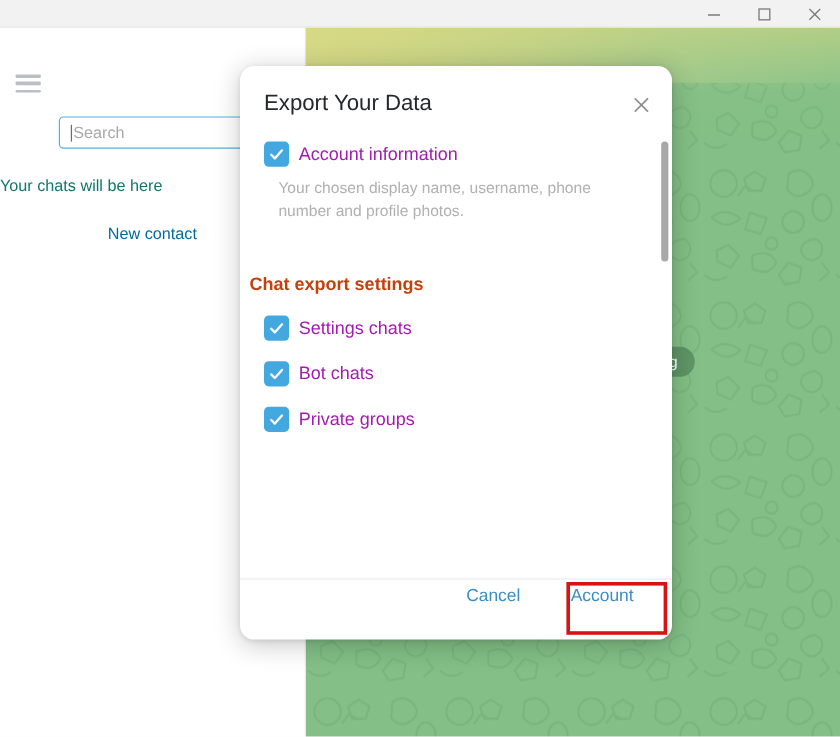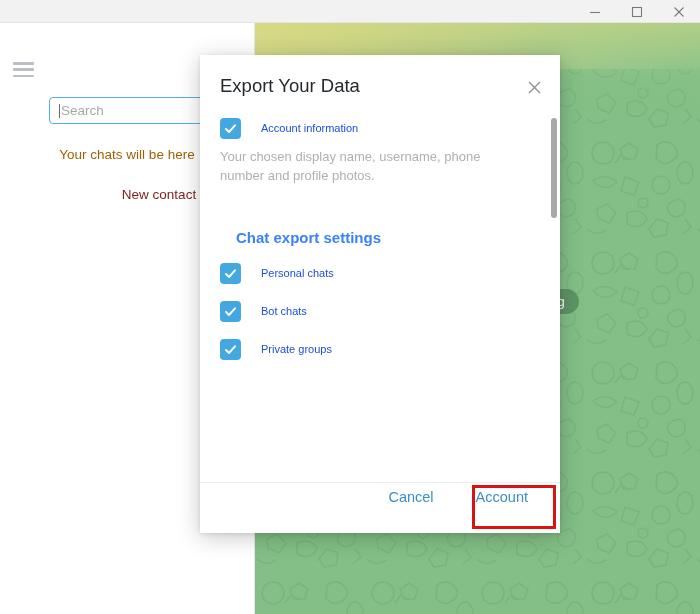--- a/index.html
+++ b/index.html
@@ -102,33 +102,32 @@
   }
   .searchbox .ph {
     font-size: 13.5px;
     color: #a8a8a8;
     line-height: 1;
   }
   .emptytext {
     position: absolute;
     left: 0; top: 124px;
     width: 254px;
-    text-align: center;
+    text-align: left;
     font-size: 13.5px;
-    color: #a16207;
+    color: #0f766e;
   }
   .newcontact {
     position: absolute;
     left: 0; top: 164px;
     width: 254px;
     text-align: center;
     font-size: 13.5px;
-    color: #7f1d1d;
+    color: #0369a1;
     cursor: pointer;
-    margin-left: 32px;
   }
 
   
   .chatarea {
     position: absolute;
     left: 255px; top: 23px;
     width: 445px;
     height: 591px;
     overflow: hidden;
     z-index: 5;
@@ -173,21 +172,21 @@
     z-index: 6;
   }
 
   
   .dialog {
     position: absolute;
     left: 200px; top: 55px;
     width: 360px;
     height: 478px;
     background: #ffffff;
-    border-radius: 0;
+    border-radius: 12px;
     box-shadow: 0 4px 22px rgba(0,0,0,0.22), 0 1px 4px rgba(0,0,0,0.10);
     z-index: 30;
     overflow: hidden;
   }
   .dlg-title {
     position: absolute;
     left: 20px; top: 20px;
     font-size: 18.5px;
     color: #24292e;
     font-weight: normal;
@@ -227,36 +226,36 @@
     border-radius: 4px;
     background: #44a8e0;
     display: flex;
     align-items: center;
     justify-content: center;
     flex: none;
     cursor: pointer;
   }
   .cb svg { display: block; }
   .cblabel {
-    margin-left: 20px;
-    font-size: 11px;
-    color: #1d4ed8;
+    margin-left: 8px;
+    font-size: 15px;
+    color: #a21caf;
   }
   .desc {
-    padding-left: 20px;
+    padding-left: 32px;
     padding-right: 18px;
     font-size: 13px;
     line-height: 19px;
     color: #b0b0b0;
     margin-top: 2px;
   }
   .section-title {
-    padding-left: 36px;
+    padding-left: 8px;
     font-size: 15px;
-    color: #3b82f6;
+    color: #c2410c;
     font-weight: bold;
   }
 
   
   .sbtrack {
     position: absolute;
     left: 551px; top: 100px;
     width: 6px;
     height: 380px;
     background: transparent;
@@ -405,21 +404,21 @@
         <div class="section-title">Chat export settings</div>
 
         <div style="height:10px"></div>
 
         <div class="cbrow">
           <div class="cb">
             <svg width="13" height="13" viewBox="0 0 13 13">
               <polyline points="2,7 5,10 11,3.3" fill="none" stroke="#ffffff" stroke-width="1.9" stroke-linecap="round" stroke-linejoin="round"></polyline>
             </svg>
           </div>
-          <div class="cblabel">Personal chats</div>
+          <div class="cblabel">Settings chats</div>
         </div>
 
         <div style="height:4px"></div>
 
         <div class="cbrow">
           <div class="cb">
             <svg width="13" height="13" viewBox="0 0 13 13">
               <polyline points="2,7 5,10 11,3.3" fill="none" stroke="#ffffff" stroke-width="1.9" stroke-linecap="round" stroke-linejoin="round"></polyline>
             </svg>
           </div>

